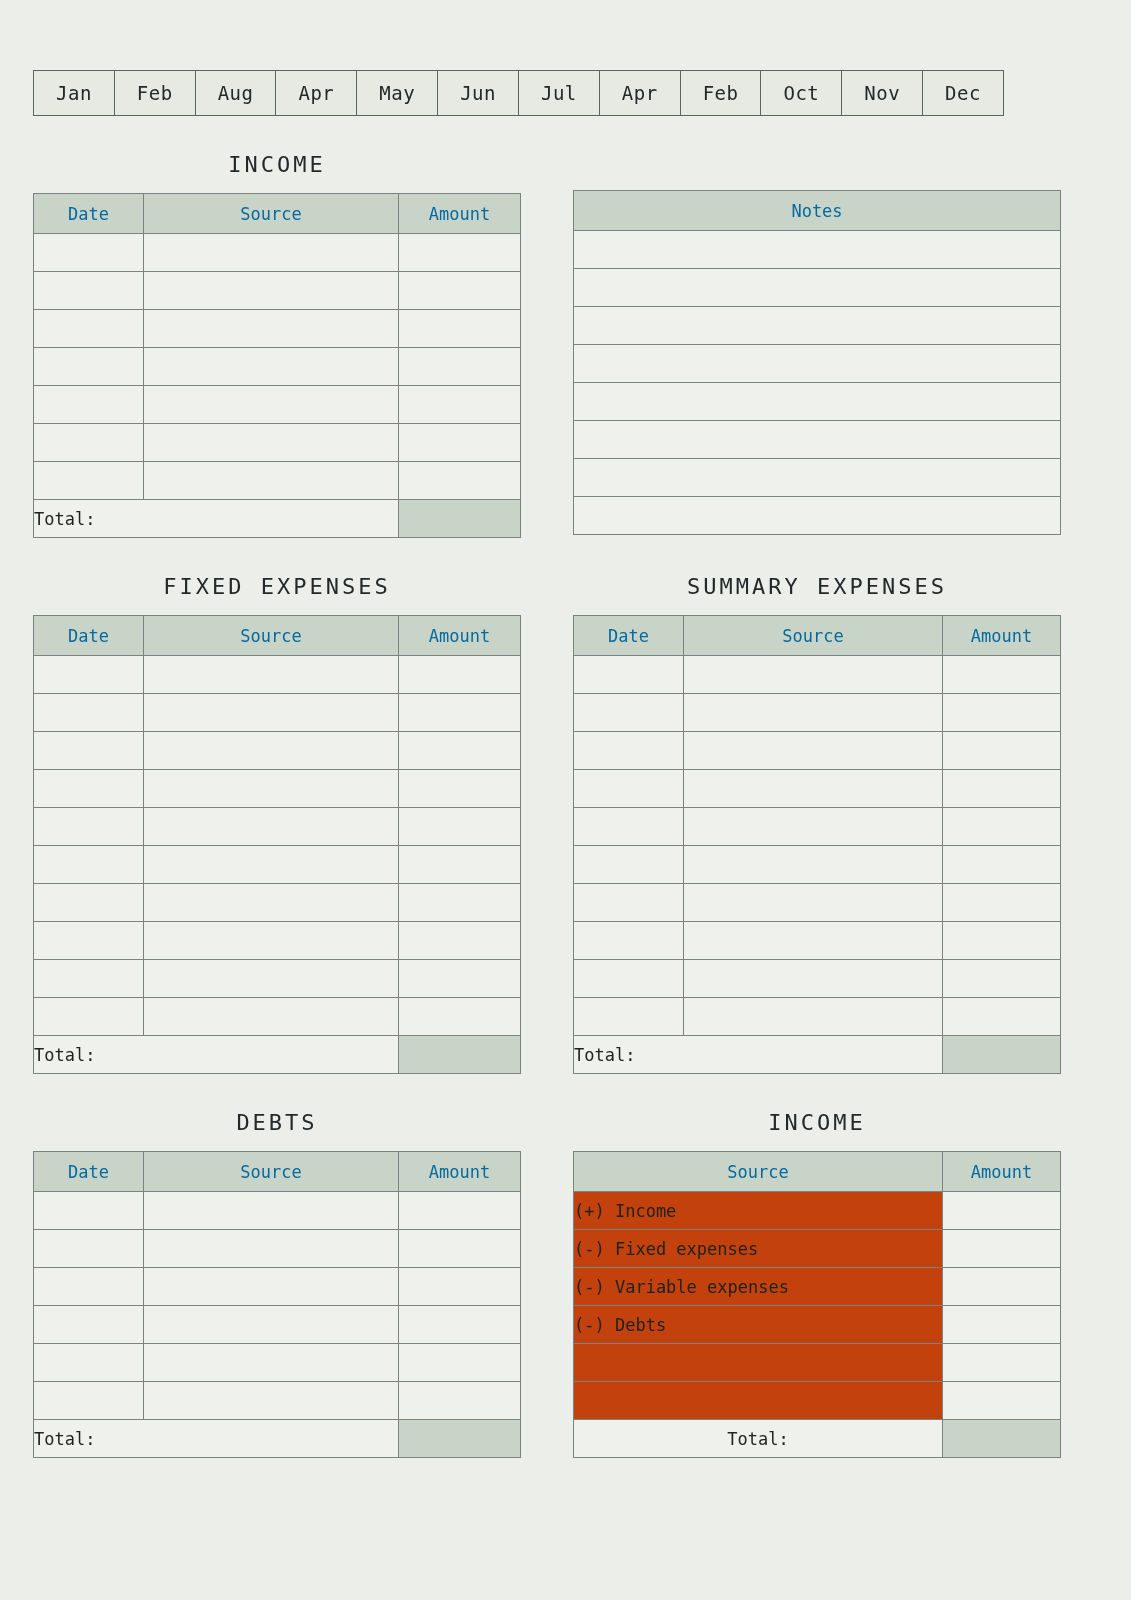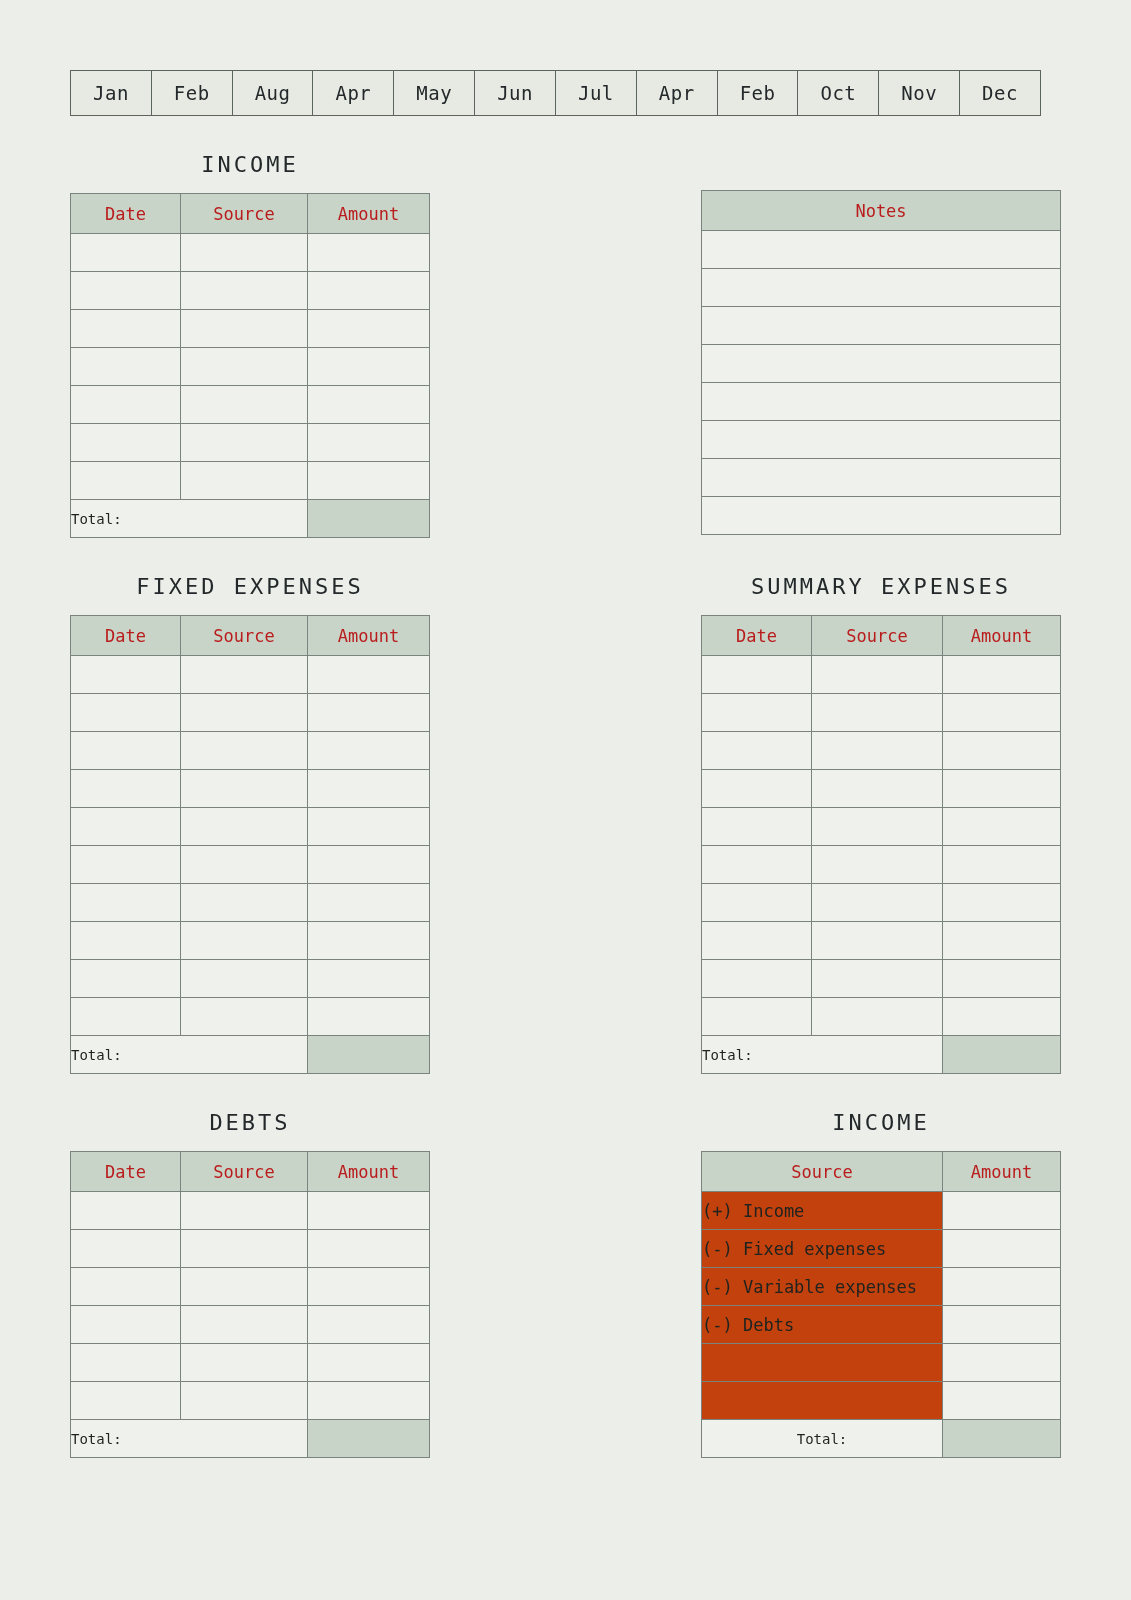--- a/index.html
+++ b/index.html
@@ -12,21 +12,21 @@
     background: #ecefe9;
     font-family: "DejaVu Sans Mono", monospace;
     color: #1e2320;
     overflow: hidden;
   }
   .page {
     position: relative;
     width: 1131px;
     height: 1600px;
     box-sizing: border-box;
-    padding: 70px 70px 0 70px;
+    padding: 70px 70px 0 33px;
   }
 
   
   .months {
     display: flex;
     width: 971px;
     border: 1px solid #5c6460;
     box-sizing: border-box;
     background: #e7eae3;
   }
@@ -42,21 +42,21 @@
     color: #23282a;
   }
   .month:last-child { border-right: none; }
 
   
   .row {
     display: flex;
     justify-content: space-between;
   }
   .block {
-    width: 360px;
+    width: 488px;
   }
   .block-title {
     text-align: center;
     font-size: 22px;
     letter-spacing: 3px;
     margin: 36px 0 16px 0;
     color: #23282a;
   }
   .title-spacer {
     height: 22px;
@@ -74,33 +74,33 @@
     height: 38px;
     box-sizing: border-box;
     padding: 0;
     font-weight: normal;
   }
   table.sheet thead th {
     background: #c9d4c8;
     font-size: 17px;
     text-align: center;
     height: 40px;
-    color: #b91c1c;
+    color: #0369a1;
   }
   td.cell {
     background: #eef1ec;
   }
   td.label-cell {
     font-size: 17px;
     padding-left: 24px;
     text-align: left;
     background: #c2410c;
   }
   td.total-label {
-    font-size: 14px;
+    font-size: 17px;
     padding-left: 24px;
     text-align: left;
     background: #eef1ec;
   }
   td.total-label.center {
     padding-left: 0;
     text-align: center;
   }
   td.total-value {
     background: #c9d4c8;

